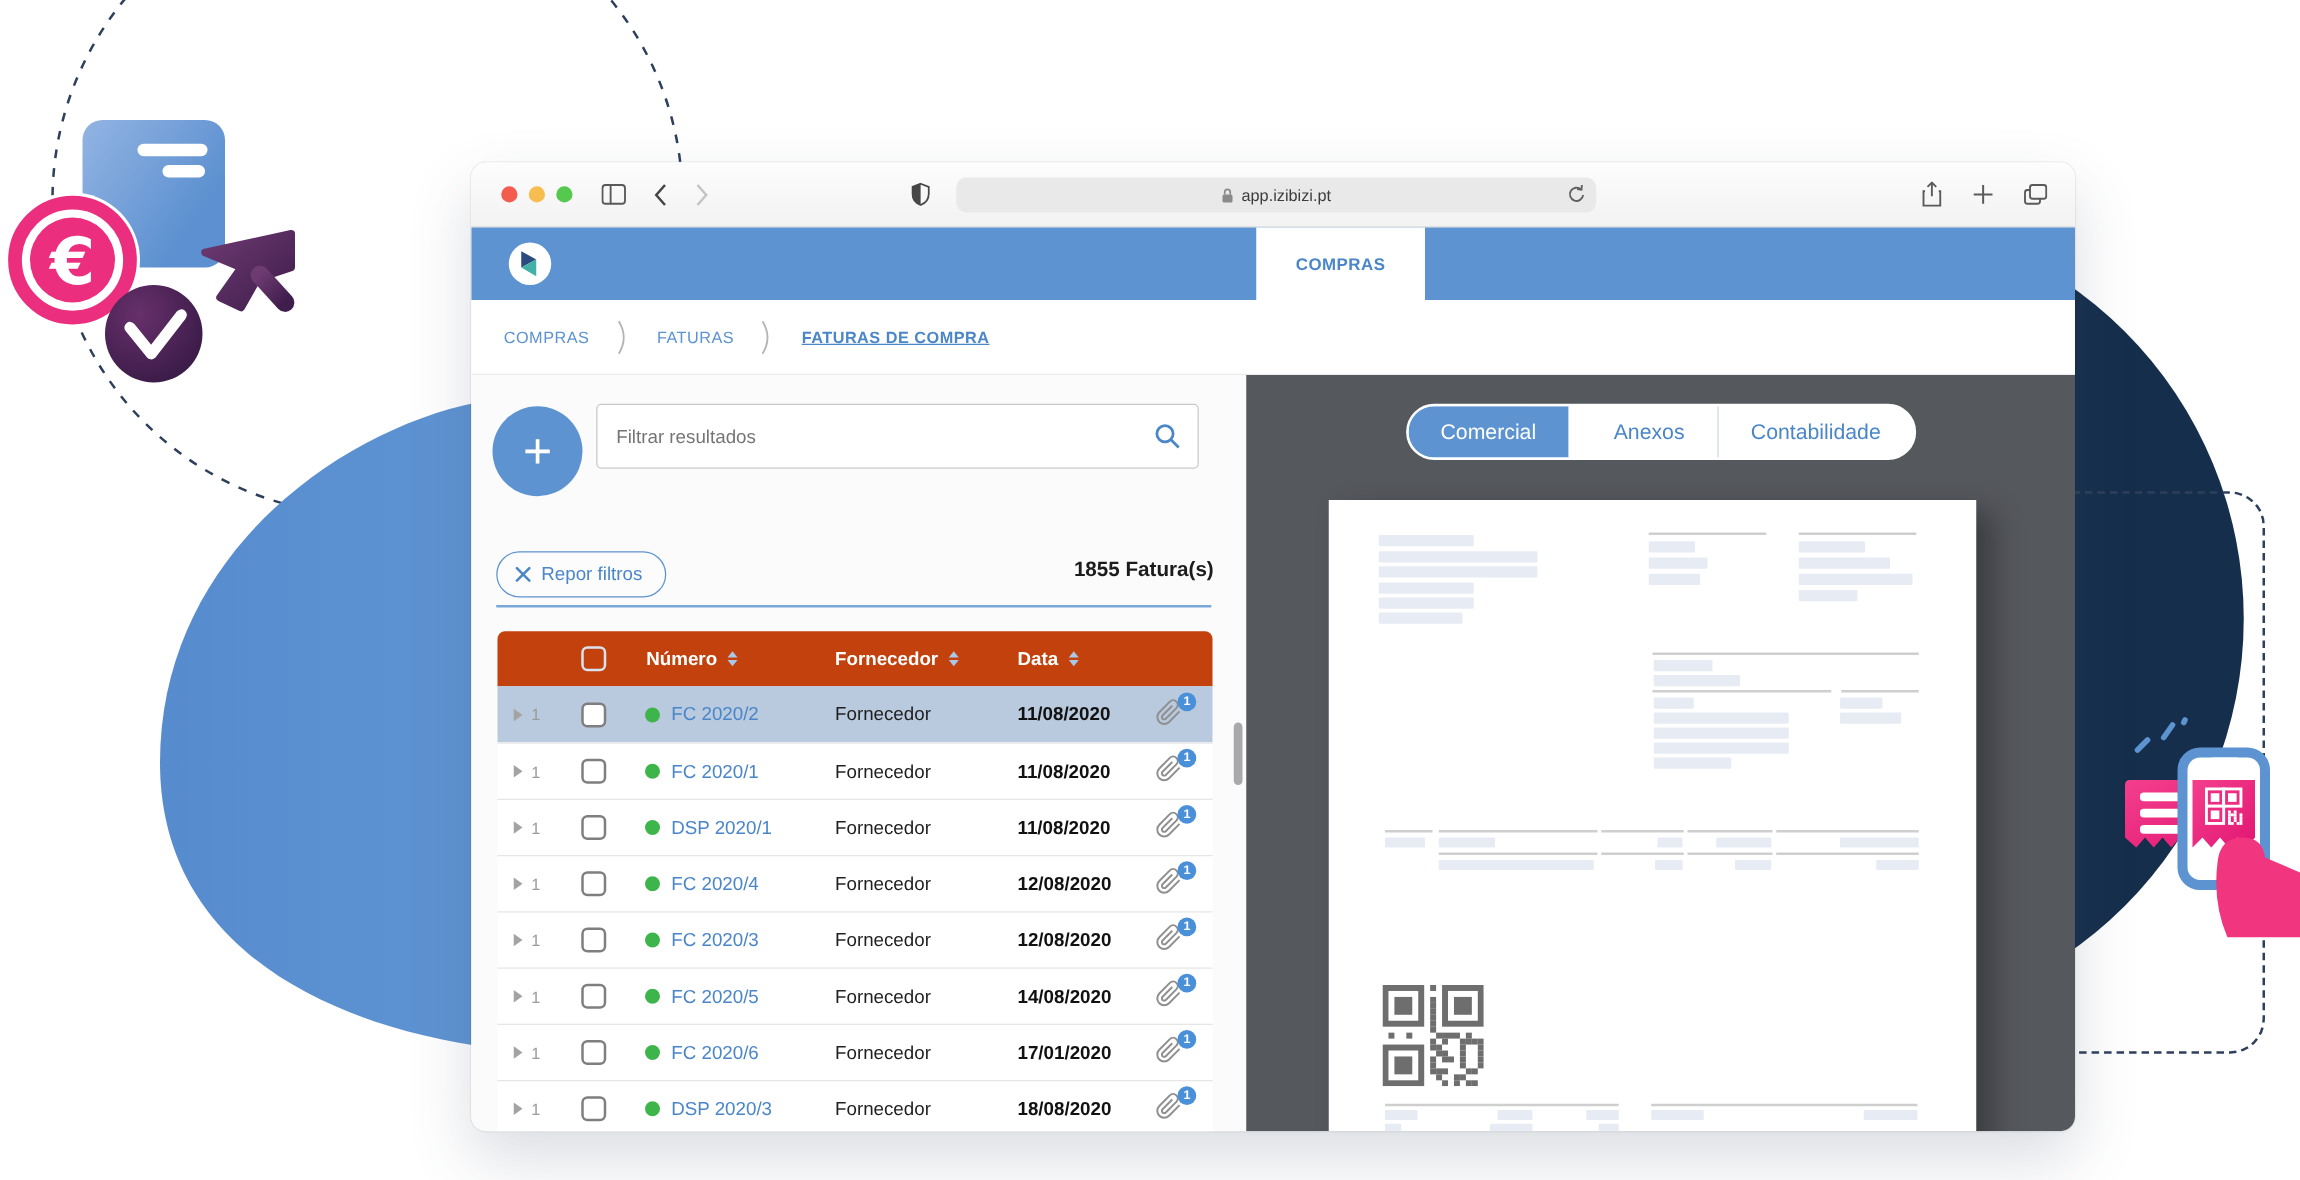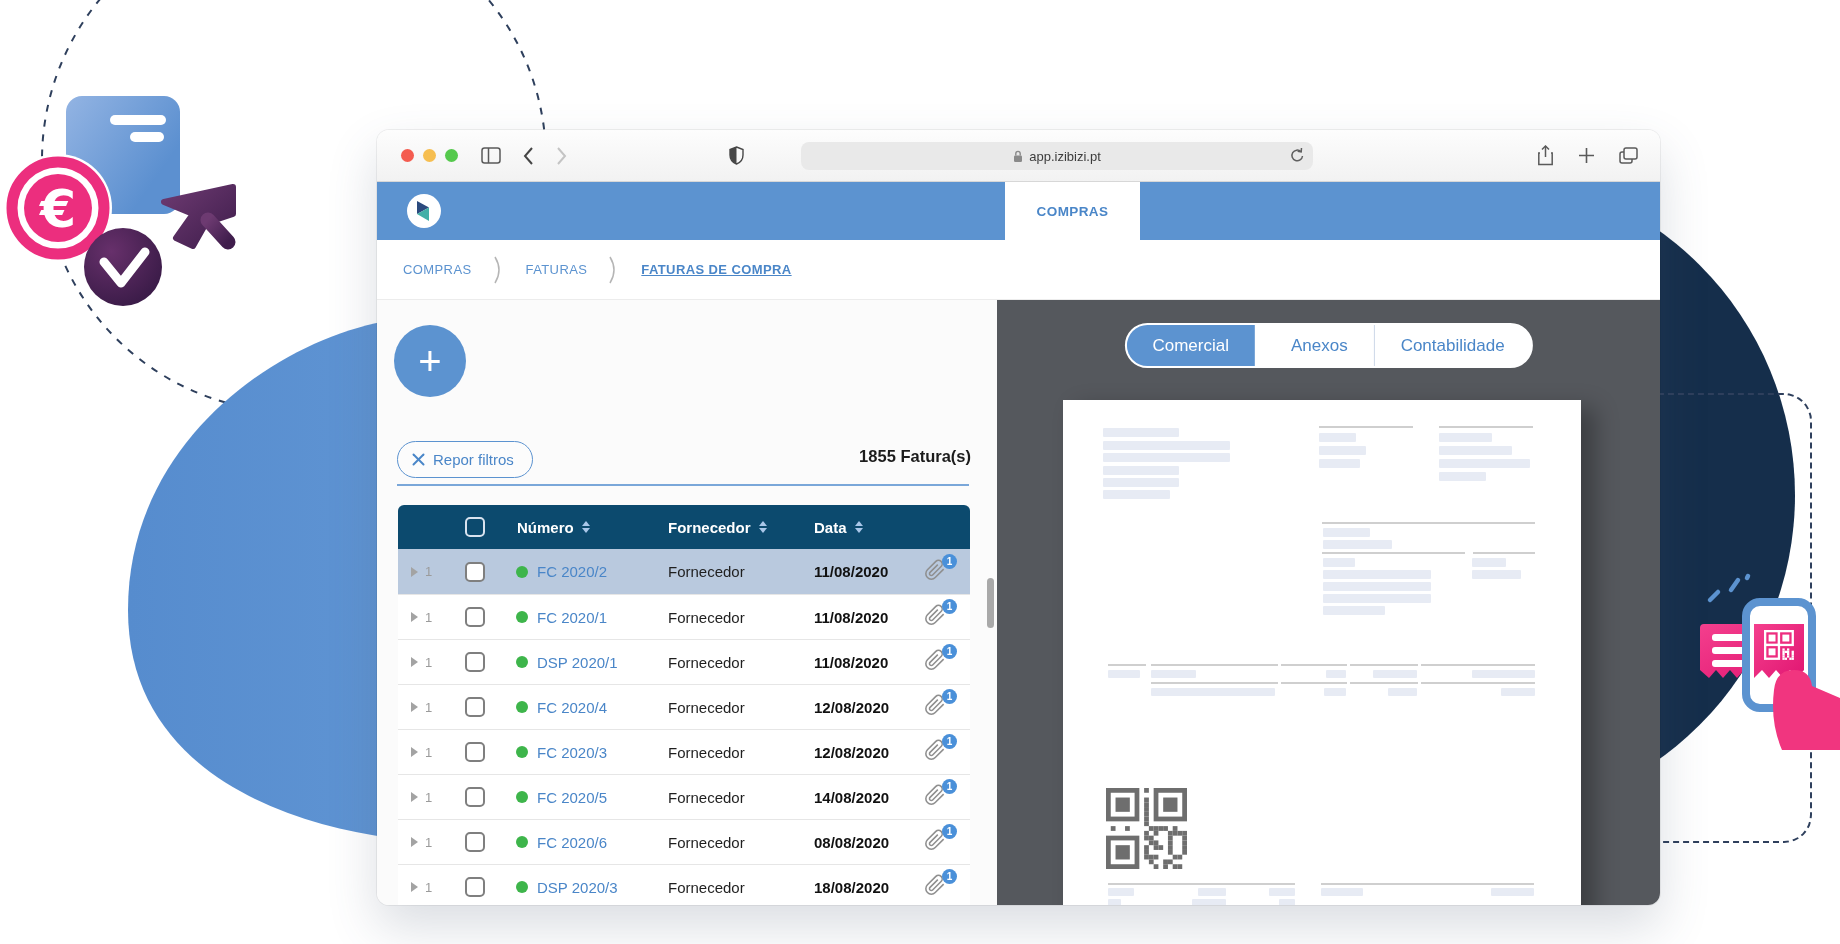--- a/index.html
+++ b/index.html
@@ -27,21 +27,21 @@
   
   .win { position:absolute; left:377px; top:130px; width:1283px; height:775px; z-index:3;
     border-radius:12px; background:#fff; overflow:hidden;
     box-shadow:0 22px 50px rgba(70,85,110,.20), 0 0 0 1px rgba(0,0,0,.06); }
   .chrome { height:52px; background:linear-gradient(#fdfdfd,#f2f2f2); border-bottom:1px solid #d7d7d7;
     display:flex; align-items:center; position:relative; }
   .tl { width:13px; height:13px; border-radius:50%; margin-right:9px; }
   .tl-wrap { display:flex; margin-left:24px; }
   .chrome-ic { display:flex; align-items:center; justify-content:center; color:#5a5a5a; }
   .urlbar { position:absolute; left:388px; top:12px; width:512px; height:28px; background:#e9e9e9;
-    border-radius:8px; display:flex; align-items:center; justify-content:center; font-size:13px; color:#3c3c3c;margin-left:36px; }
+    border-radius:8px; display:flex; align-items:center; justify-content:center; font-size:13px; color:#3c3c3c; }
   .urlbar .reload { position:absolute; right:8px; top:5px; }
   .chrome-right { position:absolute; right:22px; display:flex; gap:24px; align-items:center; }
 
   .appbar { height:58px; background:#5c93d0; position:relative; }
   .logo { position:absolute; left:30px; top:12px; width:34px; height:34px; border-radius:50%; background:#fff;
     display:flex; align-items:center; justify-content:center; }
   .apptab { position:absolute; left:628px; top:0; width:135px; height:58px; background:#fff;
     display:flex; align-items:center; justify-content:center; color:#4a86c8; font-weight:bold;
     font-size:13.5px; letter-spacing:.4px; }
 
@@ -66,21 +66,21 @@
     font-weight:bold; font-size:15px; cursor:pointer; }
   .verfiltros svg { vertical-align:middle; margin-left:6px; }
   .reporbtn { position:absolute; left:20px; top:141px; height:37px; border:1.5px solid #5c93d0;
     border-radius:19px; background:#fcfcfc; color:#4a86c8; font-size:15px; padding:0 18px 0 14px;
     display:flex; align-items:center; gap:8px; cursor:pointer; font-family:inherit; }
   .fcount { position:absolute; right:26px; top:147px; font-size:16.5px; font-weight:bold; color:#1c1c1c; }
   .divline { position:absolute; left:20px; right:28px; top:184px; height:2px; background:#7aa7d9; }
 
   .table { position:absolute; left:21px; top:205px; width:572px; }
   .thead { display:grid; grid-template-columns:60px 46px 164px 146px 104px 1fr; align-items:center;
-    height:44px; background:#0c4a6e; border-radius:6px 6px 0 0; color:#fff; font-weight:bold; font-size:15px; }
+    height:44px; background:#c2410c; border-radius:6px 6px 0 0; color:#fff; font-weight:bold; font-size:15px; }
   .hcell { display:flex; align-items:center; }
   .hcheck { width:20px; height:20px; border:2px solid #d9e3ef; border-radius:5px; margin-left:7px; }
   .sort { display:inline-flex; flex-direction:column; margin-left:8px; gap:2px; }
   .sort i { width:0; height:0; border-left:4px solid transparent; border-right:4px solid transparent; }
   .sort .up { border-bottom:5px solid #a9c7e9; }
   .sort .dn { border-top:5px solid #a9c7e9; }
 
   .trow { display:grid; grid-template-columns:60px 46px 164px 146px 104px 1fr; align-items:center;
     height:45px; background:#fff; font-size:15px; }
   .trow + .trow { border-top:1px solid #e6e6e6; }
@@ -304,20 +304,29 @@
     <svg width="10" height="28" viewBox="0 0 10 28">
       <path d="M1 1 Q9 14 1 27" fill="none" stroke="#b5b5b5" stroke-width="1.5"></path>
         </svg>
     <a class="crumb active">FATURAS DE COMPRA</a>
   </div>
 
   <div class="content">
 
     <div class="lpanel">
       <button class="plusbtn">+</button>
+      <div class="search">
+        <input type="text" placeholder="Filtrar resultados" style="">
+        <span class="mag">
+          <svg width="22" height="22" viewBox="0 0 22 22" fill="none" stroke="#4a86c8" stroke-width="2.2">
+            <circle cx="9" cy="9" r="6.5"></circle>
+                <line x1="14" y1="14" x2="20" y2="20"></line>
+              </svg>
+        </span>
+      </div>
       <button class="reporbtn">
         <svg width="13" height="13" viewBox="0 0 13 13" stroke="#4a86c8" stroke-width="2" stroke-linecap="round">
           <line x1="1.5" y1="1.5" x2="11.5" y2="11.5"></line>
               <line x1="11.5" y1="1.5" x2="1.5" y2="11.5"></line>
             </svg>
         <span>Repor filtros</span>
       </button>
       <div class="fcount">1855 Fatura(s)</div>
       <div class="divline"></div>
 
@@ -495,21 +504,21 @@
       <span class="exp-num">1</span>
     </div>
     <div>
                   <span class="rcheck"></span>
                 </div>
     <div class="c-num">
       <span class="dot"></span>
       <a class="numlink">FC 2020/6</a>
     </div>
     <div class="c-sup">Fornecedor</div>
-    <div class="c-date">08/08/2020</div>
+    <div class="c-date">17/01/2020</div>
     <div class="c-att">
       <span class="clipwrap">
         <svg width="22" height="22" viewBox="0 0 24 24" fill="none" stroke="#8f8f8f" stroke-width="1.7">
           <path d="M21.44 11.05l-9.19 9.19a6 6 0 0 1-8.49-8.49l9.19-9.19a4 4 0 0 1 5.66 5.66l-9.2 9.19a2 2 0 0 1-2.83-2.83l8.49-8.48"></path>
         </svg>
         <span class="attbadge">1</span>
       </span>
     </div>
   </div>
               <div class="trow">

